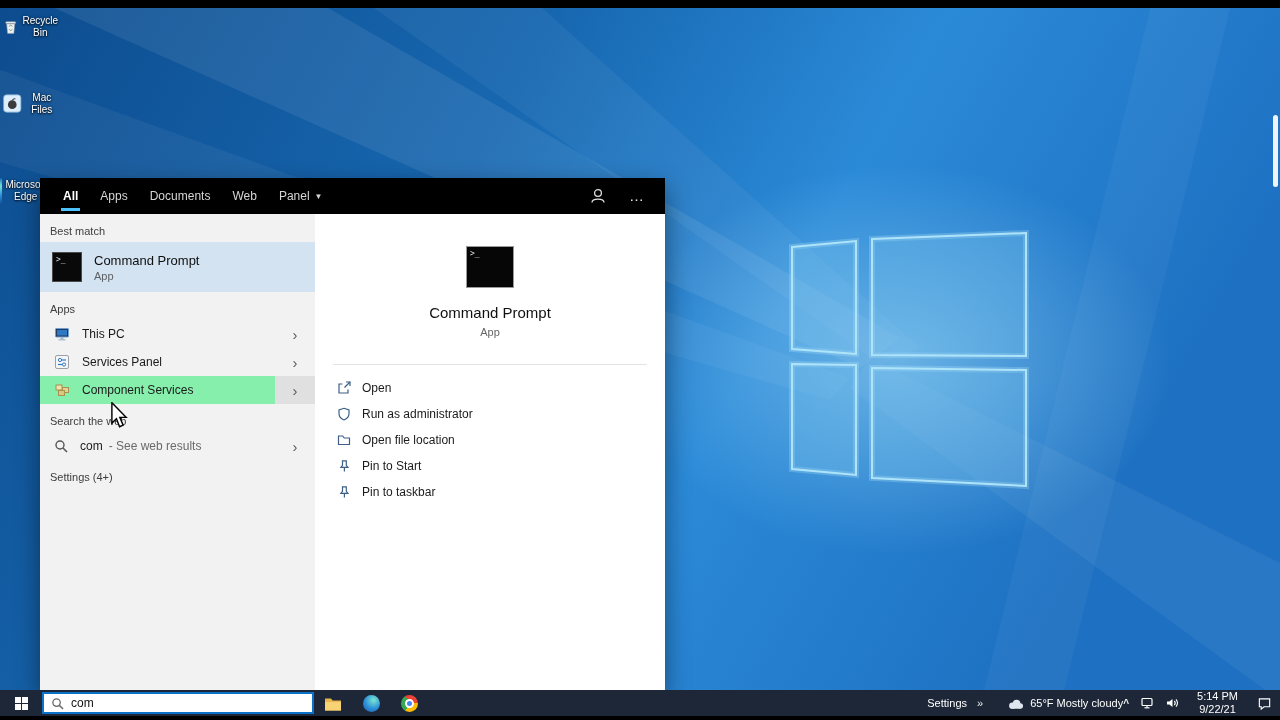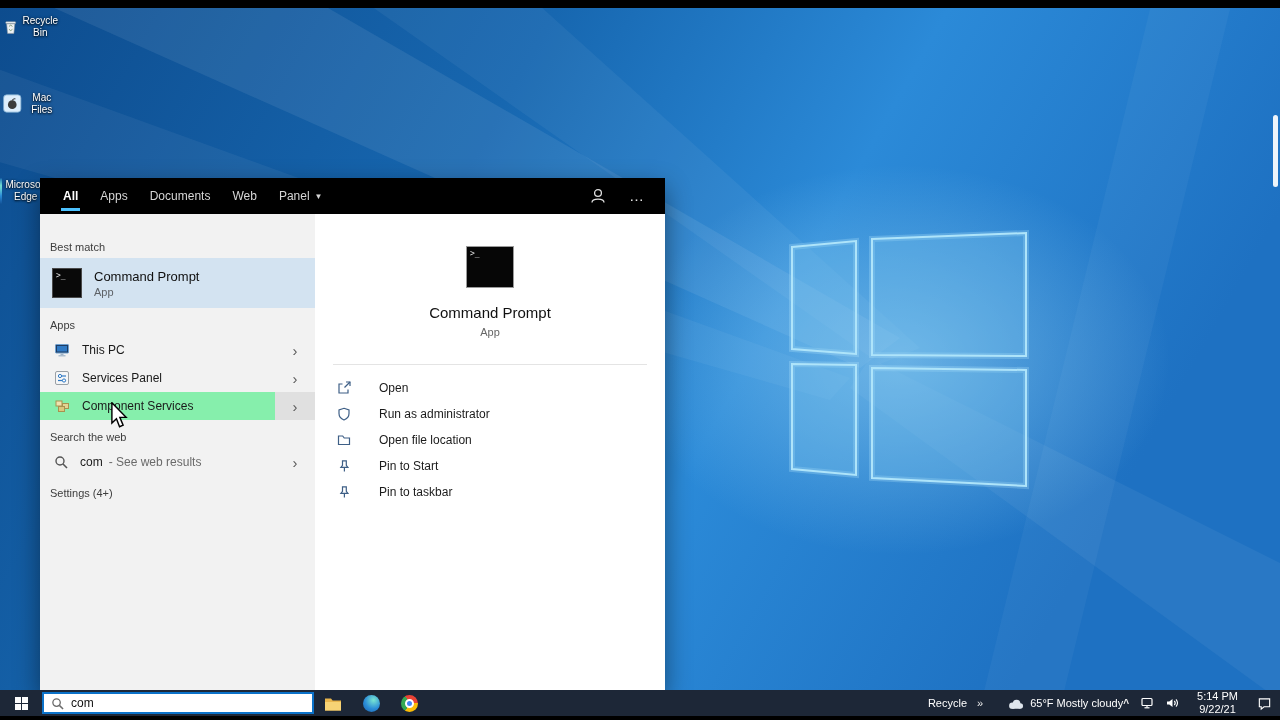--- a/index.html
+++ b/index.html
@@ -35,21 +35,21 @@
   .sp-tab.active { color:#fff; font-weight:bold; }
   .sp-tab.active::after { content:""; position:absolute; left:9px; right:9px; bottom:3px; height:3px; background:#4cc2ff; }
   .sp-tab .caret { font-size:8px; margin-left:5px; color:#d6d6d6; }
   .sp-hdr-right { margin-left:auto; display:flex; align-items:center; gap:22px; padding-right:20px; }
   .sp-hdr-right .dots { font-size:15px; color:#e6e6e6; letter-spacing:1px; line-height:10px; }
 
   .sp-body { flex:1; display:flex; min-height:0; }
   .sp-left { width:275px; background:#f2f2f2; padding-top:6px; }
   .sp-right { flex:1; background:#fff; }
 
-  .sec-h { height:22px; display:flex; align-items:center; padding:0 10px; font-size:11px; color:#3d3d3d;margin-top:16px; }
+  .sec-h { height:22px; display:flex; align-items:center; padding:0 10px; font-size:11px; color:#3d3d3d; }
   .mt6 { margin-top:6px; }
   .bm-row { height:50px; background:#d3e3f1; display:flex; align-items:center; padding-left:12px; gap:12px; }
   .bm-icon { width:30px; height:30px; background:#090909; border:1px solid #4a4a4a; position:relative; flex:0 0 auto; }
   .bm-icon span, .pv-icon span { position:absolute; top:2px; left:3px; color:#ddd; font-size:8px;
                                  font-family:"DejaVu Sans Mono", monospace; }
   .bm-title { font-size:13px; color:#0f0f0f; }
   .bm-sub { font-size:11px; color:#5d6166; margin-top:2px; }
 
   .row { height:28px; display:flex; align-items:stretch; font-size:12px; color:#1a1a1a;text-align:right; }
   .row-main { flex:1; display:flex; align-items:center; gap:12px; padding-left:14px; }
@@ -58,21 +58,21 @@
   .row.cs .row-main { background:#86efac; }
   .row.cs .row-chev { background:#e0e0e0; }
   .web-suffix { color:#6a6a6a; margin-left:4px; }
 
   .pv { height:100%; display:flex; flex-direction:column; align-items:center; }
   .pv-icon { width:48px; height:42px; background:#060606; border:1px solid #9a9a9a; margin-top:32px; position:relative; }
   .pv-title { margin-top:16px; font-size:15px; color:#101010; }
   .pv-sub { margin-top:5px; font-size:11px; color:#666; }
   .pv-div { width:calc(100% - 36px); border-top:1px solid #e4e4e4; margin-top:26px; }
   .pv-actions { width:100%; padding-top:10px; }
-  .act { display:flex; align-items:center; gap:28px; height:26px; padding-left:22px; font-size:12px; color:#1b1b1b; }
+  .act { display:flex; align-items:center; gap:11px; height:26px; padding-left:22px; font-size:12px; color:#1b1b1b; }
   .act svg { flex:0 0 auto; }
 
   
   .cursor { position:absolute; left:110px; top:402px; z-index:15; pointer-events:none; }
 
   
   .taskbar { position:absolute; left:0; top:690px; width:1280px; height:26px; background:#1d2737;
              display:flex; align-items:center; color:#fff; z-index:10; }
   .tb-start { width:42px; height:100%; display:flex; align-items:center; justify-content:center; }
   .win-logo { display:grid; grid-template-columns:6px 6px; grid-template-rows:6px 6px; gap:1px; }
@@ -351,21 +351,21 @@
     </div>
     <div class="tb-appicon">
       <div class="edgeball small"></div>
     </div>
     <div class="tb-appicon">
       <div class="chrome"></div>
     </div>
 
     <div class="tb-right">
       <div class="tb-desktop">
-        <span>Recycle</span>
+        <span>Settings</span>
         <span class="ovf">»</span>
       </div>
 
       <div class="tb-weather">
         <svg width="17" height="13" viewBox="0 0 16 12">
           <g fill="#dfe6ed">
             <circle cx="5" cy="8" r="3"></circle>
             <circle cx="9" cy="6" r="3.6"></circle>
             <circle cx="12.5" cy="8.4" r="2.6"></circle>
             <rect x="4" y="8" width="9" height="3" rx="1.5"></rect>

